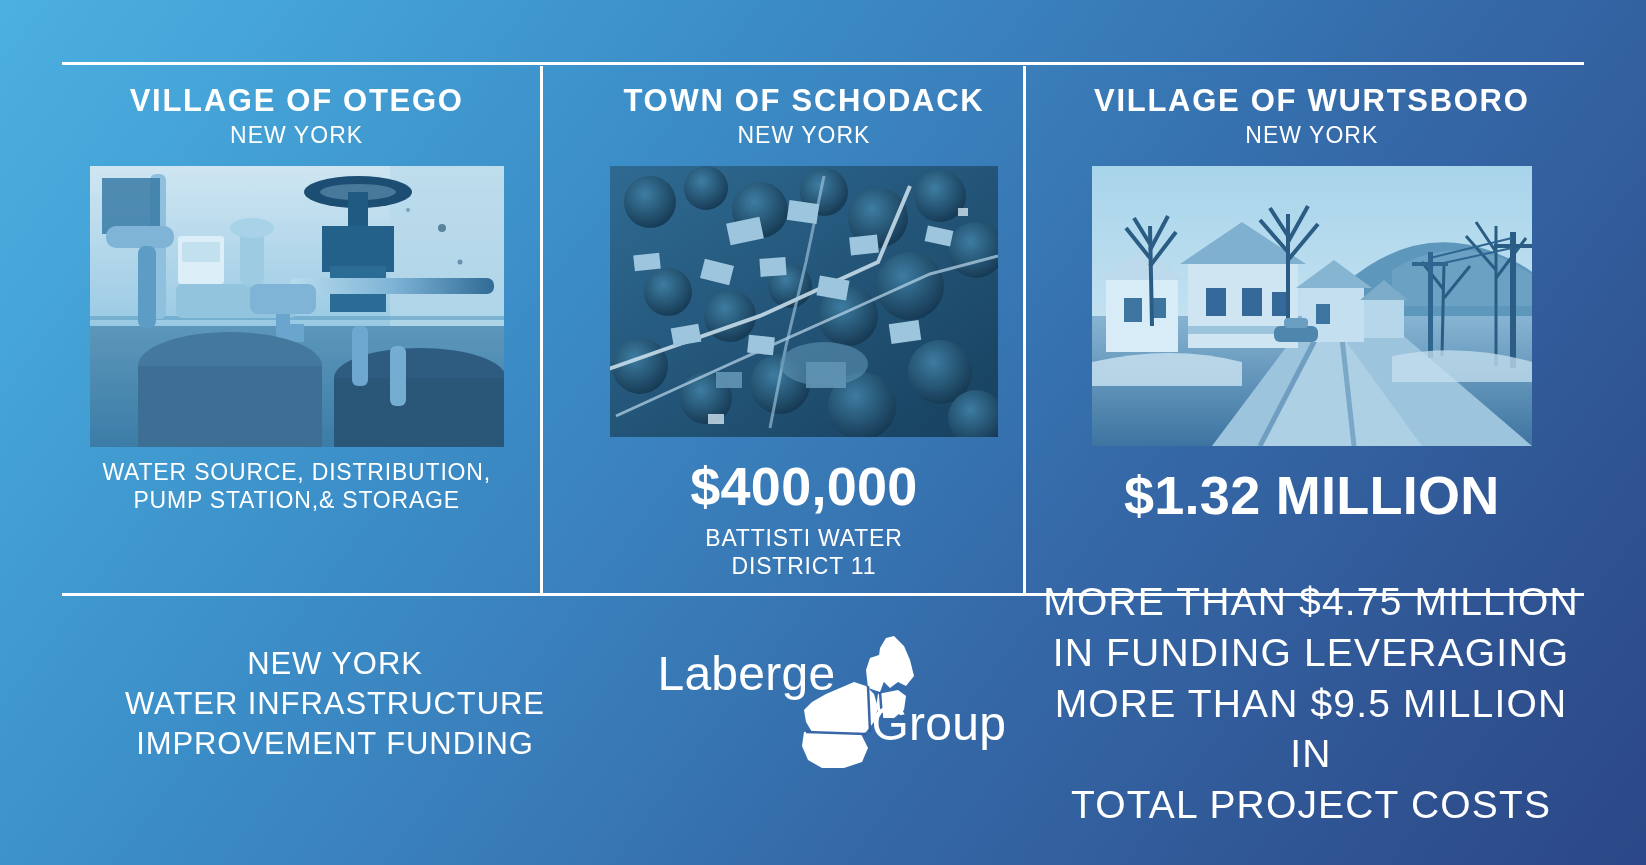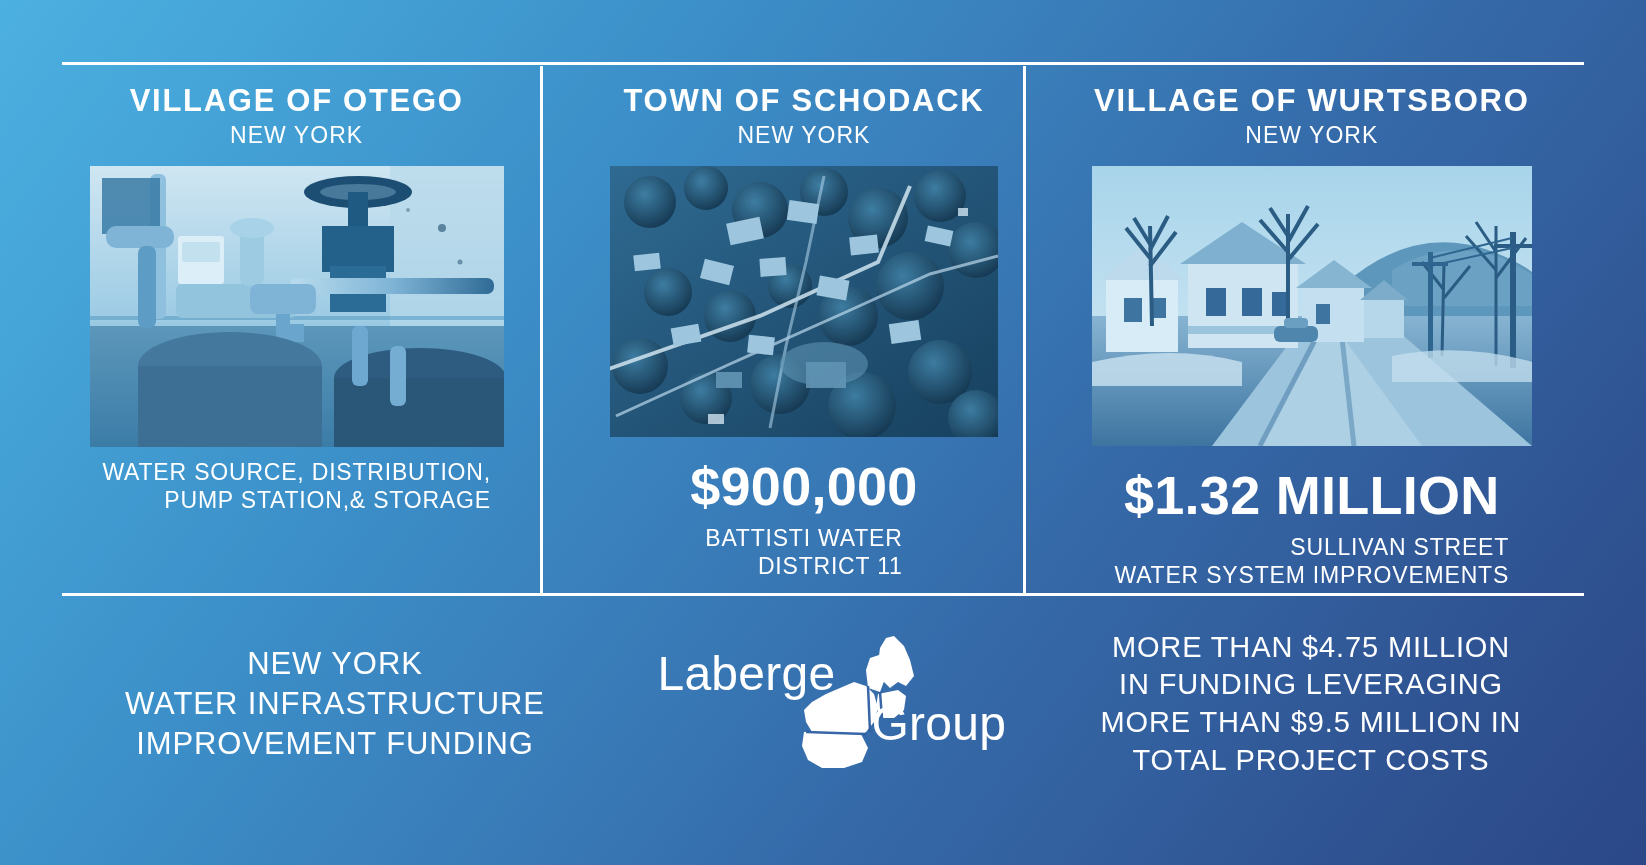--- a/index.html
+++ b/index.html
@@ -92,21 +92,21 @@
     line-height: 1;
     margin-top: 22px;
     text-align: center;
     white-space: nowrap;
   }
   .desc {
     font-size: 23px;
     font-weight: 300;
     letter-spacing: 0.035em;
     line-height: 1.22;
-    text-align: right;
+    text-align: center;
     margin-top: 11px;
     white-space: pre-line;
   }
 
   
   .bottom {
     position: absolute;
     left: 62px;
     top: 599px;
     width: 1522px;
@@ -128,21 +128,21 @@
   }
   .bottom-text {
     font-size: 31px;
     font-weight: 300;
     letter-spacing: 0.03em;
     line-height: 1.28;
     text-align: center;
     white-space: pre-line;
   }
   .bottom-right .bottom-text {
-    font-size: 29px;
+    font-size: 39px;
     line-height: 1.3;
   }
 
   
   .logo {
     position: relative;
     width: 380px;
     height: 140px;
     margin-left: 33px;
   }
@@ -307,21 +307,21 @@
             <rect x="106" y="206" width="26" height="16"></rect>
           </g>
 
           <ellipse cx="214" cy="198" rx="44" ry="22" fill="#5d92b3" opacity="0.6"></ellipse>
 
           <rect x="348" y="42" width="10" height="8" fill="#cfe4f0" opacity="0.8"></rect>
           <rect x="98" y="248" width="16" height="10" fill="#cfe4f0" opacity="0.8"></rect>
         </svg>
       </div>
 
-      <div class="amount">$900,000</div>
+      <div class="amount">$400,000</div>
       <div class="desc">BATTISTI WATER
 DISTRICT 11</div>
     </div>
 
     <div class="col col-wurtsboro">
       <div class="col-title">VILLAGE OF WURTSBORO</div>
       <div class="col-state">NEW YORK</div>
 
       <div class="photo" style="width:440px;height:280px;">
         <svg width="440" height="280" viewBox="0 0 440 280">
@@ -390,22 +390,20 @@
 
           <rect x="182" y="160" width="44" height="16" rx="6" fill="#4f86ae"></rect>
           <rect x="192" y="152" width="24" height="10" rx="4" fill="#6b9fc2"></rect>
 
           <path d="M0 196 Q80 178 150 196 L150 220 L0 220 Z" fill="#cbe3f1" opacity="0.8"></path>
           <path d="M300 190 Q370 176 440 196 L440 216 L300 216 Z" fill="#c6e0ef" opacity="0.75"></path>
         </svg>
       </div>
 
       <div class="amount">$1.32 MILLION</div>
-      <div class="desc">SULLIVAN STREET
-WATER SYSTEM IMPROVEMENTS</div>
     </div>
 
   </div>
 
   <div class="bottom">
 
     <div class="bottom-left">
       <div class="bottom-text">NEW YORK
 WATER INFRASTRUCTURE
 IMPROVEMENT FUNDING</div>

